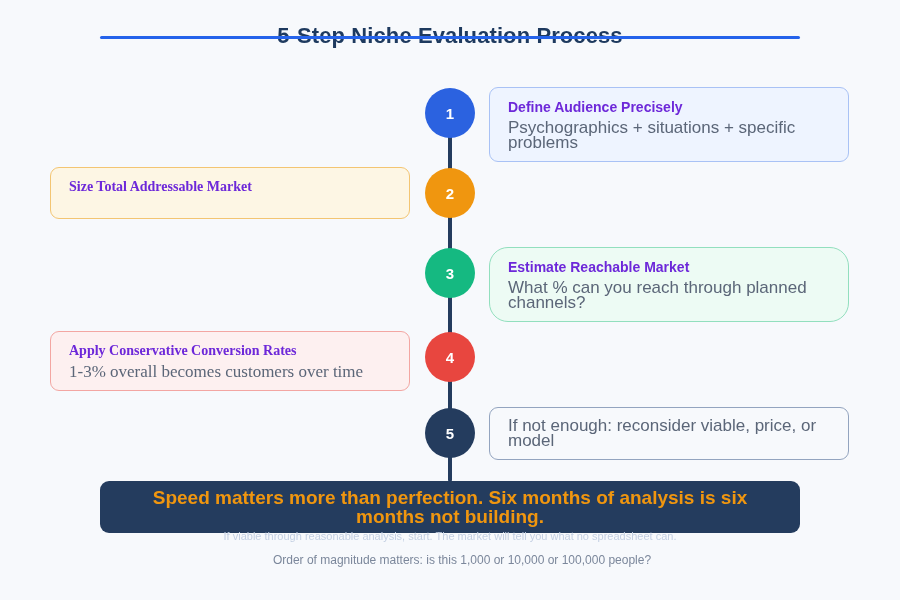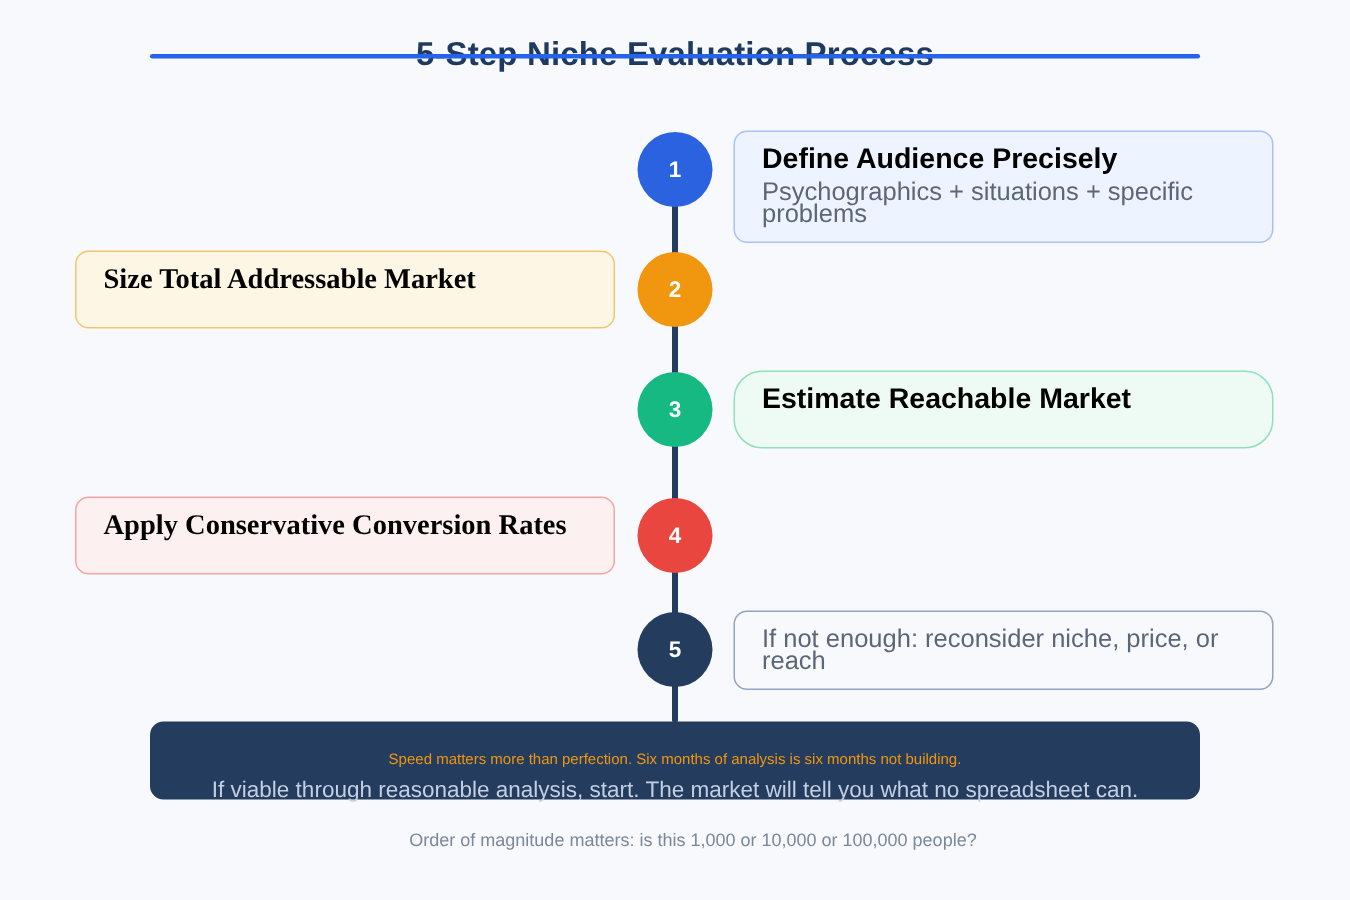--- a/index.html
+++ b/index.html
@@ -91,23 +91,23 @@
     border-radius: 9px;
     border: 1.6px solid #c9d4e8;
     background: #ffffff;
     padding: 10px 18px 11px 18px;
     min-height: 52px;
   }
   .step-card.right { left: 489px; }
   .step-card.left  { left: 50px; font-family: Liberation Serif, serif; }
 
   .card-title {
-    font-size: 19px;
-    font-weight: bold;
-    color: #000000;
+    font-size: 14px;
+    font-weight: bold;
+    color: #6d28d9;
     line-height: 18px;
     margin: 0 0 4px 0;
   }
   .card-sub {
     font-size: 17px;
     color: #5b6678;
     line-height: 15px;
     margin: 0;
   }
 
@@ -122,29 +122,29 @@
     background: #243c5e;
     border-radius: 9px;
     display: flex;
     flex-direction: column;
     align-items: center;
     justify-content: center;
     padding: 6px 20px;
     z-index: 4;
   }
   .banner-headline {
-    font-size: 10px;
-    font-weight: normal;
+    font-size: 19px;
+    font-weight: bold;
     color: #f0960f;
     line-height: 19px;
     text-align: center;
     margin: 17px 0 3px 0;
   }
   .banner-sub {
-    font-size: 15px;
+    font-size: 11px;
     color: #c3cfe2;
     line-height: 15px;
     text-align: center;
     margin: 0;
   }
 
   
   .footer-note {
     position: absolute;
     left: 12px;
@@ -183,38 +183,40 @@
       <div class="card-title">Size Total Addressable Market</div>
     </div>
     <div class="marker" style="background: rgb(240, 150, 15);">
       <span>2</span>
     </div>
   </div>
 
   <div class="step-row" style="top:248px;">
     <div class="step-card right" style="background: rgb(237, 251, 244); border-color: rgb(146, 223, 190); border-radius: 19px;">
       <div class="card-title">Estimate Reachable Market</div>
+      <div class="card-sub">What % can you reach through planned channels?</div>
     </div>
     <div class="marker" style="background: rgb(21, 185, 129);">
       <span>3</span>
     </div>
   </div>
 
   <div class="step-row" style="top:332px;padding-left:19px;">
     <div class="step-card left" style="background: rgb(253, 240, 240); border-color: rgb(243, 166, 162);">
       <div class="card-title">Apply Conservative Conversion Rates</div>
+      <div class="card-sub">1-3% overall becomes customers over time</div>
     </div>
     <div class="marker" style="background: rgb(232, 70, 63);">
       <span>4</span>
     </div>
   </div>
 
   <div class="step-row" style="top:408px;">
     <div class="step-card right" style="background: rgb(247, 249, 252); border-color: rgb(147, 164, 191);">
-      <div class="card-sub">If not enough: reconsider niche, price, or reach</div>
+      <div class="card-sub">If not enough: reconsider viable, price, or model</div>
     </div>
     <div class="marker" style="background: rgb(36, 60, 94);">
       <span>5</span>
     </div>
   </div>
 
   <div class="banner" style="background: rgb(36, 60, 94);">
     <div class="banner-headline" style="color: rgb(240, 150, 15);">Speed matters more than perfection. Six months of analysis is six months not building.</div>
     <div class="banner-sub">If viable through reasonable analysis, start. The market will tell you what no spreadsheet can.</div>
   </div>

